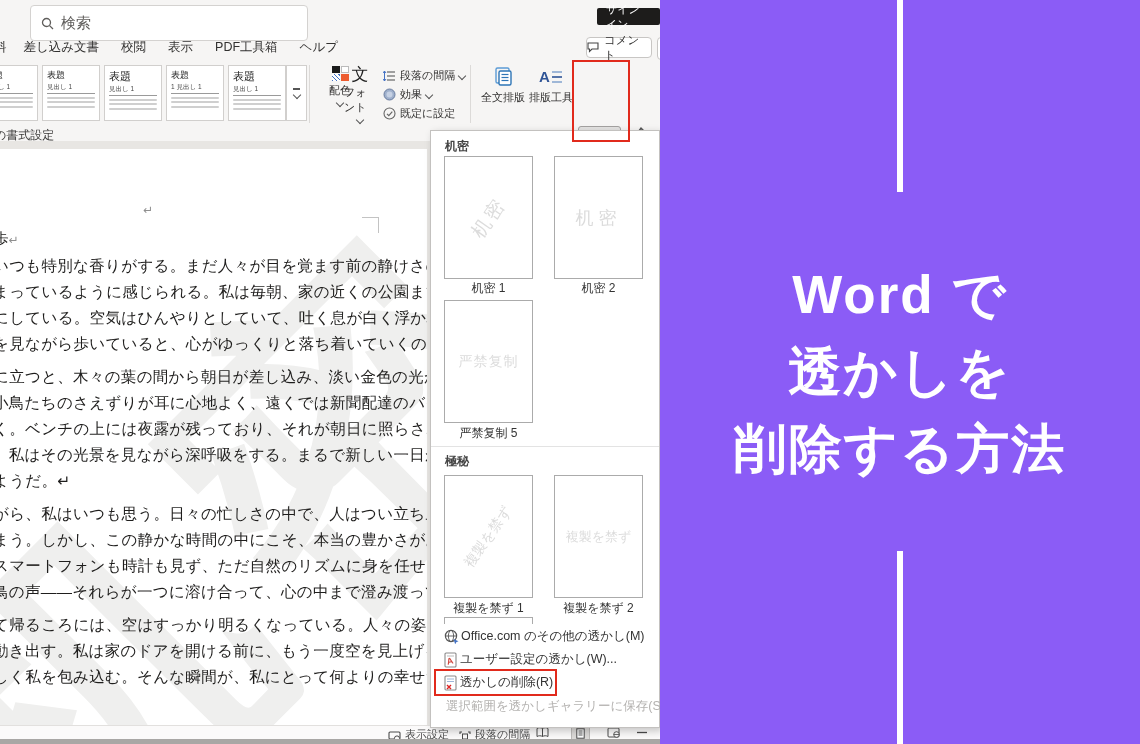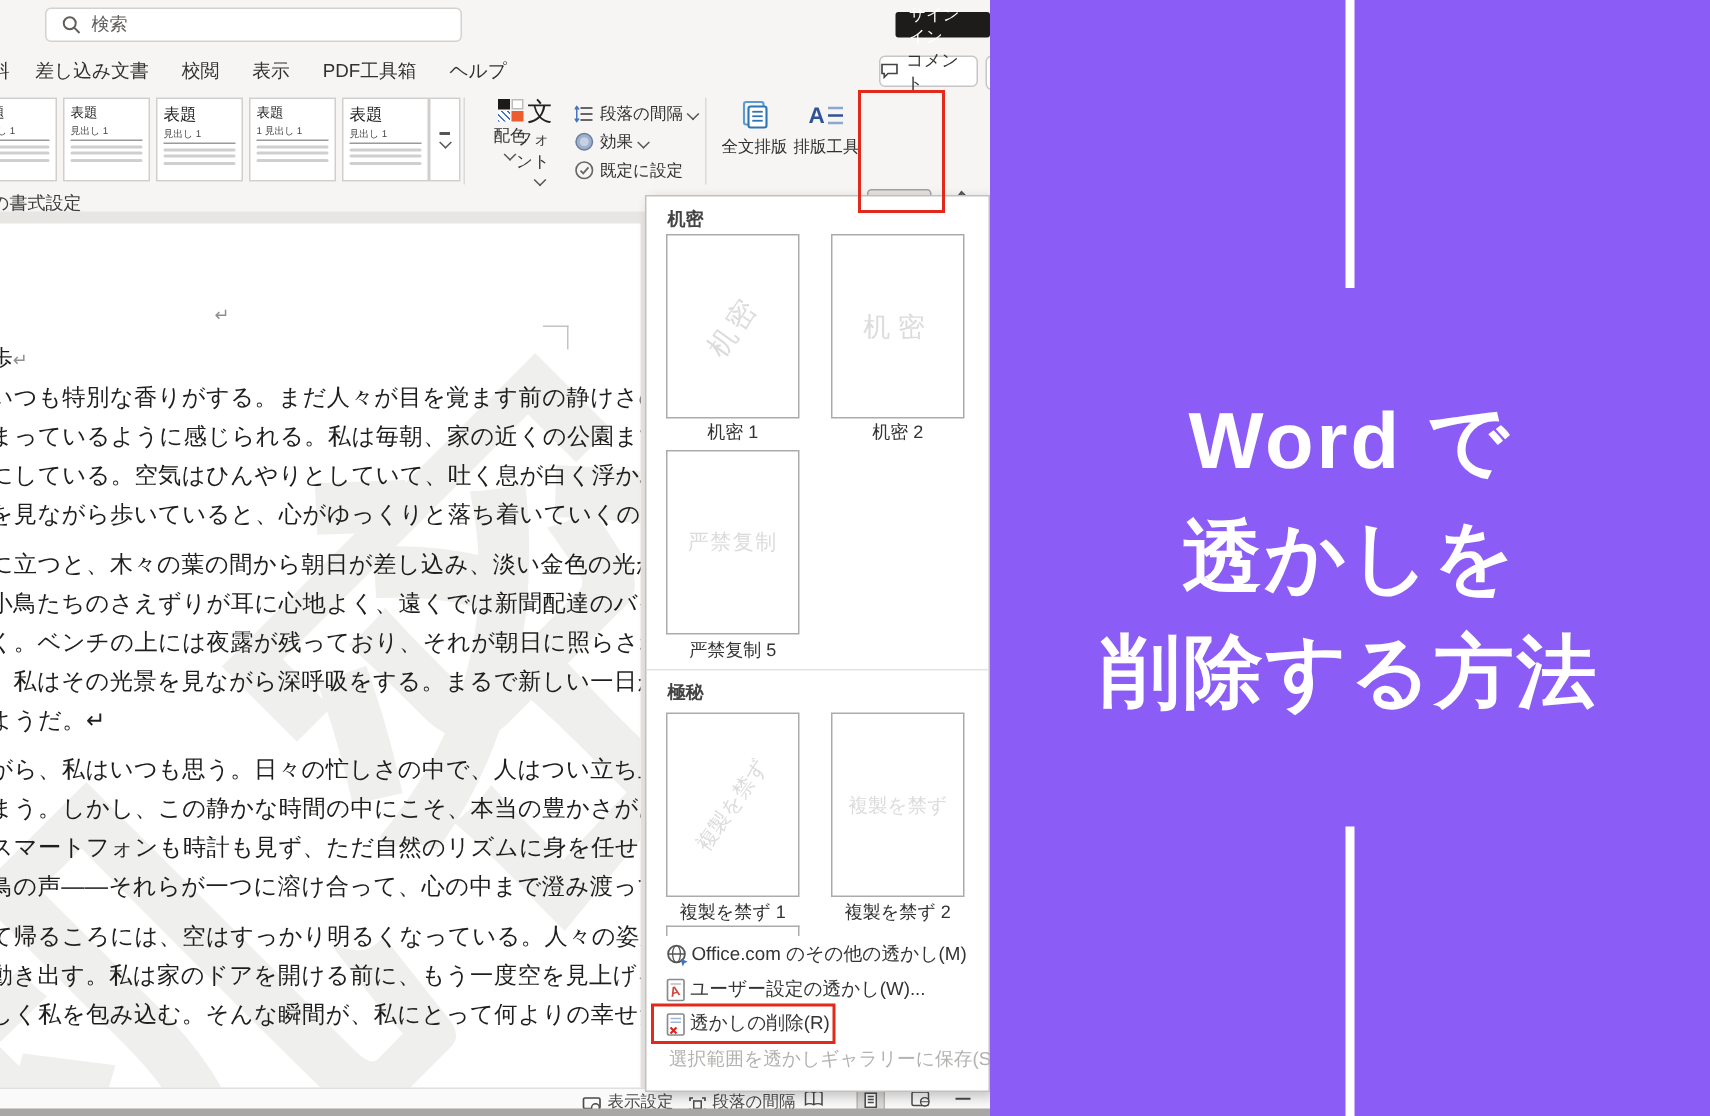--- a/index.html
+++ b/index.html
@@ -3,21 +3,21 @@
 <meta charset="utf-8">
 <style>
   html,body{margin:0;padding:0;}
   body{font-family:"Liberation Sans","DejaVu Sans",sans-serif;}
   .screen{position:relative;width:1140px;height:744px;overflow:hidden;background:#f6f5f4;}
 
   
   .word-app{position:absolute;left:0;top:0;width:660px;height:744px;background:#f6f5f4;overflow:hidden;}
 
   
-  .search-box{position:absolute;left:30px;top:5px;width:278px;height:23px;background:#fff;border:1px solid #d4d2d0;border-radius:4px;display:flex;align-items:center;gap:7px;padding-left:10px;box-sizing:border-box;color:#5f5d5b;font-size:12px;font-family:Liberation Mono, monospace;}
+  .search-box{position:absolute;left:30px;top:5px;width:278px;height:36px;background:#fff;border:1px solid #d4d2d0;border-radius:4px;display:flex;align-items:center;gap:7px;padding-left:10px;box-sizing:border-box;color:#5f5d5b;font-size:15px;font-family:Liberation Mono, monospace;}
   .signin-btn{position:absolute;left:597px;top:8px;height:17px;background:#1d1c1b;color:#fff;font-size:11px;display:flex;align-items:center;padding:0 9px;border-radius:2px;}
 
   
   .menubar{position:absolute;left:0;top:34px;height:26px;display:flex;align-items:center;font-size:12.5px;color:#323130;}
   .menubar .mi{padding:0 11px;white-space:nowrap;}
   .menubar .mi-partial{padding:0 6px 0 0;margin-left:-6px;}
   .comment-btn{position:absolute;left:586px;top:37px;width:66px;height:21px;background:#fff;border:1px solid #c8c6c4;border-radius:4px;display:flex;align-items:center;justify-content:center;gap:5px;font-size:11.5px;color:#323130;box-sizing:border-box;}
   .btn-sliver{position:absolute;left:657px;top:37px;width:6px;height:21px;background:#fff;border:1px solid #c8c6c4;border-radius:4px 0 0 4px;}
 
   

